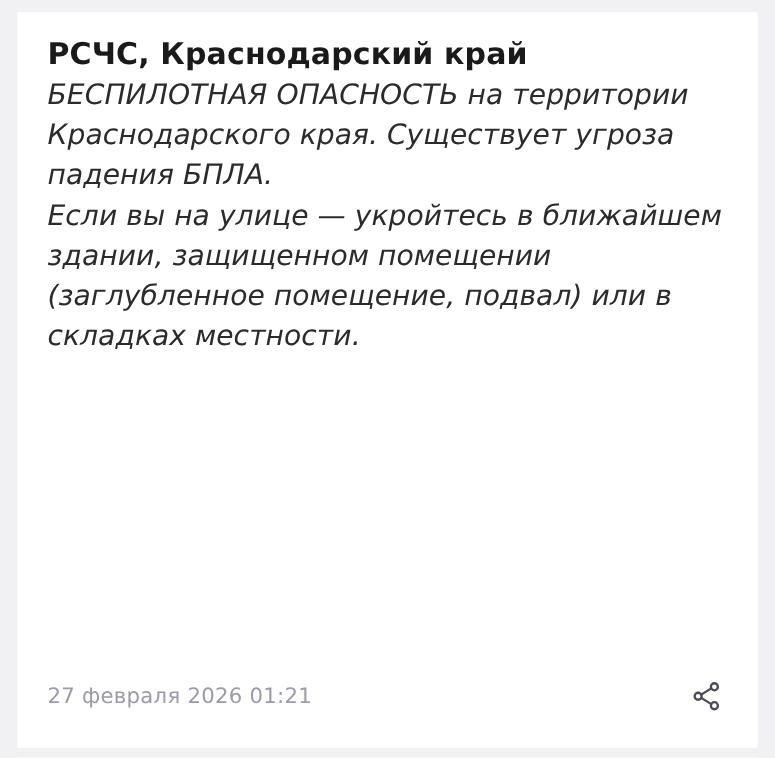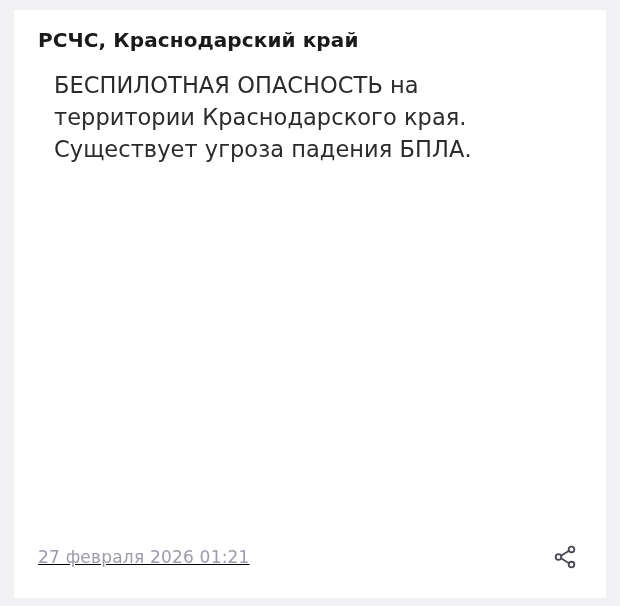--- a/index.html
+++ b/index.html
@@ -56,47 +56,47 @@
     position: absolute;
     top: 10px;
     left: 14px;
     width: 592px;
     height: 588px;
     background: #ffffff;
     box-sizing: border-box;
     padding: 18px 24px 0 24px;
   }
   .msg-title {
-    font-size: 20px;
+    font-size: 24px;
     font-weight: bold;
     color: #1a1a1a;
     line-height: 1.25;
     letter-spacing: 0.1px;
     margin: 0 0 2px 0;
   }
   .msg-body {
     font-size: 22.5px;
     color: #2b2b2b;
     line-height: 1.43;
     letter-spacing: 0.05px;
     margin: 0;
   }
   .msg-body p {
-    margin: 16px;
+    margin: 0;
+    font-style: italic;
   }
   .footer {
     position: absolute;
     left: 24px;
     right: 24px;
     bottom: 26px;
     height: 30px;
     display: flex;
     align-items: center;
     justify-content: space-between;
-    text-decoration: underline;
   }
   .timestamp {
     font-size: 17px;
     color: #9b9bab;
     letter-spacing: 0.2px;
   }
   .share-btn {
     width: 34px;
     height: 30px;
     display: flex;
@@ -117,20 +117,21 @@
   <div class="edge-left"></div>
   <div class="edge-right"></div>
   <div class="edge-bottom"></div>
 
   <div class="card">
 
     <div class="msg-title">РСЧС, Краснодарский край</div>
 
     <div class="msg-body">
       <p>БЕСПИЛОТНАЯ ОПАСНОСТЬ на территории Краснодарского края. Существует угроза падения БПЛА.</p>
+      <p>Если вы на улице — укройтесь в ближайшем здании, защищенном помещении (заглубленное помещение, подвал) или в складках местности.</p>
     </div>
 
     <div class="footer">
       <span class="timestamp">27 февраля 2026 01:21</span>
       <span class="share-btn">
         <span>
           <svg width="26" height="26" viewBox="0 0 24 24" fill="none" stroke="#4a4a55" stroke-width="1.7" stroke-linecap="round" stroke-linejoin="round">
             <circle cx="18" cy="5" r="2.6"></circle>
             <circle cx="6" cy="12" r="2.6"></circle>
             <circle cx="18" cy="19" r="2.6"></circle>

